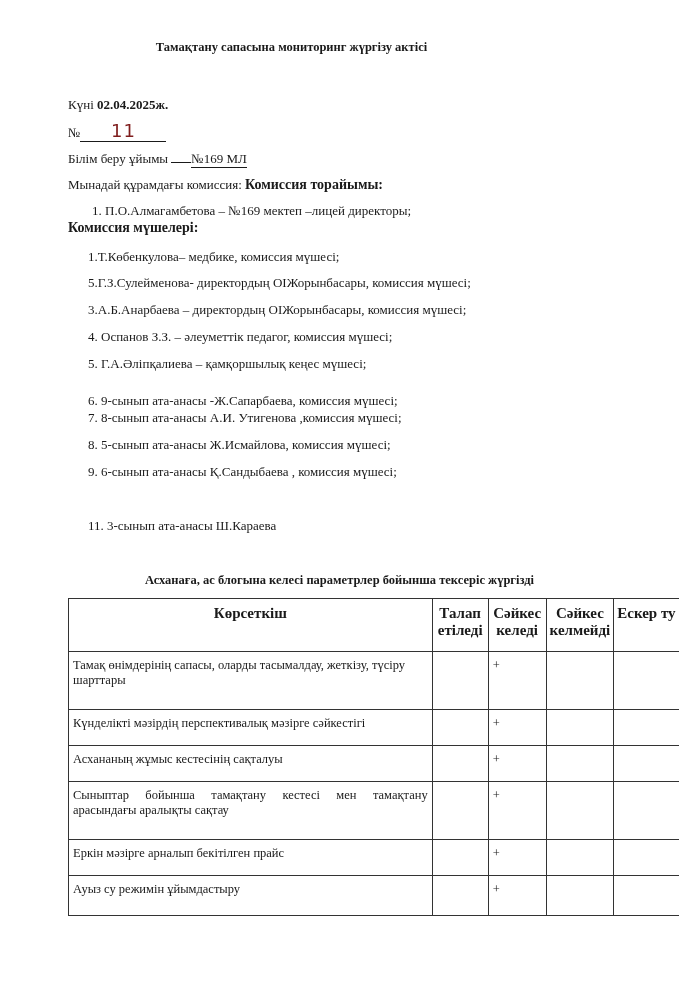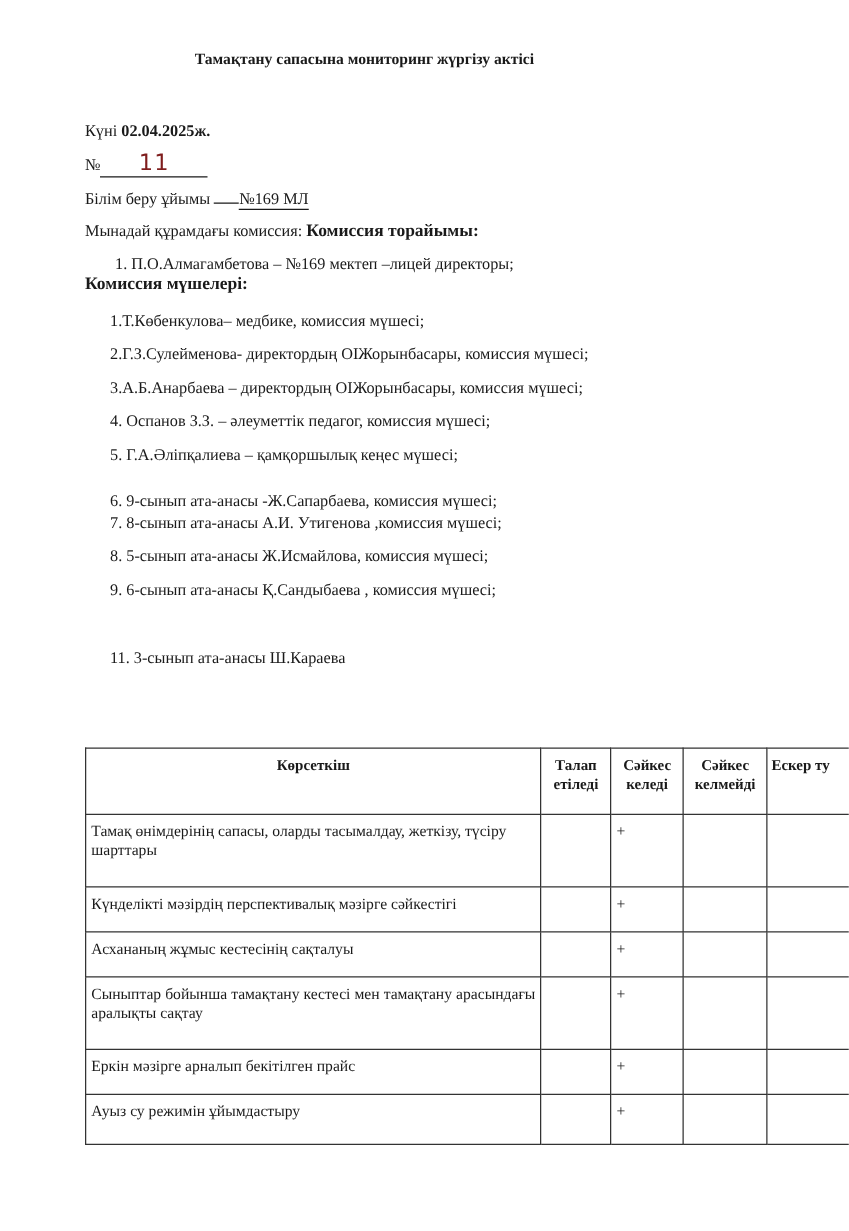--- a/index.html
+++ b/index.html
@@ -29,21 +29,21 @@
   }
   table.check {
     position: absolute; left: 68px; top: 598px;
     border-collapse: collapse; font-size: 12.5px;
     width: 640px;
   }
   table.check th, table.check td {
     border: 1px solid #333; vertical-align: top;
   }
   table.check th {
-    font-weight: bold; font-size: 12px; text-align: center;
+    font-weight: bold; font-size: 15px; text-align: center;
     padding: 6px 3px 4px 3px; height: 42px; vertical-align: top;
   }
   table.check td { padding: 6px 4px 4px 4px; }
   col.c1 { width: 365px; }
   col.c2 { width: 56px; }
   col.c3 { width: 58px; }
   col.c4 { width: 67px; }
   col.c5 { width: 94px; }
   td.mark { text-align: left; padding-left: 8px; }
   .justify { text-align: justify; text-align-last: justify; }
@@ -69,30 +69,31 @@
 
   <div class="line" style="top:177px;">
     <span>Мынадай құрамдағы комиссия: </span><span class="bold" style="font-size:14px;">Комиссия торайымы:</span>
   </div>
 
   <div class="line" style="top:203px; left:92px;">1.   П.О.Алмагамбетова – №169 мектеп –лицей директоры;</div>
 
   <div class="line bold" style="top:220px; font-size:14px;">Комиссия мүшелері:</div>
 
   <div class="member" style="top:249px;">1.Т.Көбенкулова– медбике, комиссия мүшесі;</div>
-  <div class="member" style="top:275px;">2.Г.З.Сулейменова- директордың ОІЖорынбасары, комиссия мүшесі;</div>
+  <div class="member" style="top:275px;">5.Г.З.Сулейменова- директордың ОІЖорынбасары, комиссия мүшесі;</div>
   <div class="member" style="top:302px;">3.А.Б.Анарбаева  – директордың ОІЖорынбасары, комиссия мүшесі;</div>
   <div class="member" style="top:329px;">4. Оспанов З.З. – әлеуметтік педагог, комиссия мүшесі;</div>
   <div class="member" style="top:356px;">5.  Г.А.Әліпқалиева – қамқоршылық кеңес мүшесі;</div>
   <div class="member" style="top:393px;">6. 9-сынып ата-анасы -Ж.Сапарбаева, комиссия мүшесі;</div>
   <div class="member" style="top:410px;">7. 8-сынып ата-анасы А.И. Утигенова ,комиссия мүшесі;</div>
   <div class="member" style="top:437px;">8. 5-сынып ата-анасы Ж.Исмайлова, комиссия мүшесі;</div>
   <div class="member" style="top:464px;">9. 6-сынып ата-анасы Қ.Сандыбаева , комиссия мүшесі;</div>
   <div class="member" style="top:518px;">11. 3-сынып ата-анасы Ш.Караева</div>
 
+  <div class="table-title">Асханаға, ас блогына келесі параметрлер бойынша тексеріс жүргізді</div>
 
   <table class="check">
     <colgroup>
         <col class="c1">
         <col class="c2">
         <col class="c3">
         <col class="c4">
         <col class="c5">
       </colgroup>
     <thead>

